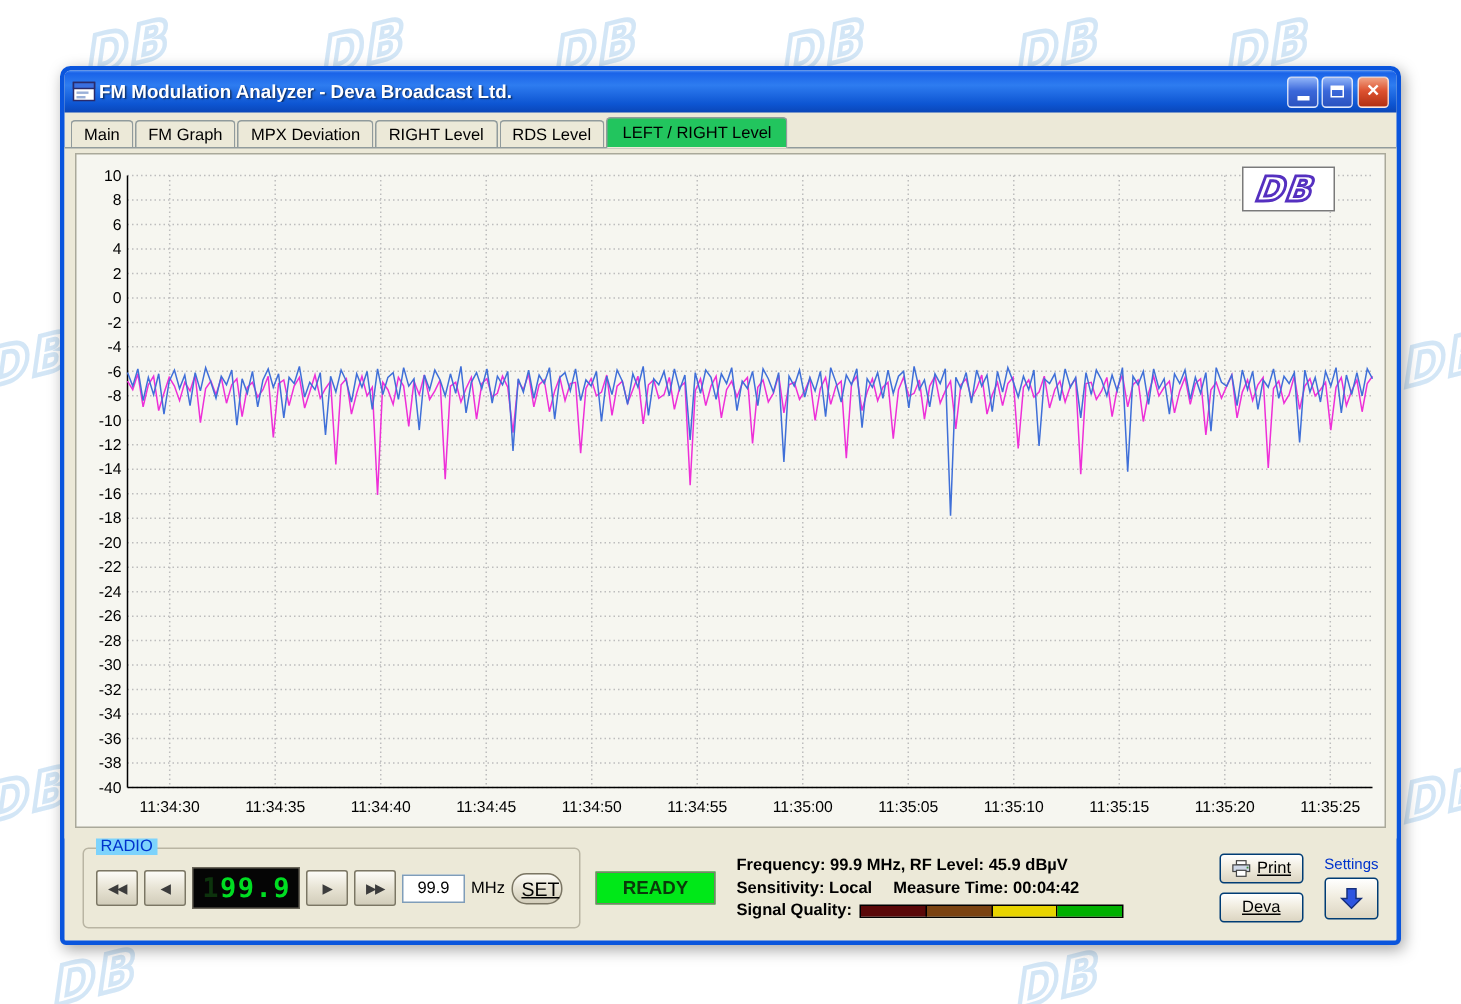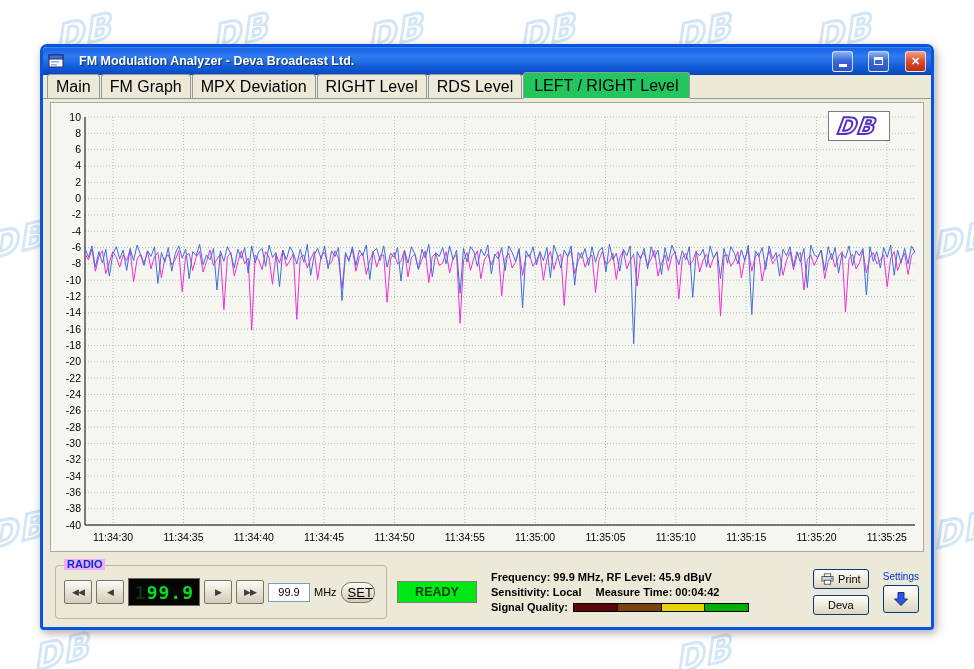--- a/index.html
+++ b/index.html
@@ -7,54 +7,54 @@
   *{box-sizing:border-box;}
 
   
   #decor{position:absolute;inset:0;pointer-events:none;}
   .wm{position:absolute;transform:rotate(-14deg);opacity:.9;}
 
   
   .window{position:absolute;left:40px;top:44px;width:894px;height:586px;
     border:3px solid #0a55dd;border-radius:7px 7px 4px 4px;background:#ece9d8;
     box-shadow:2px 3px 10px rgba(0,0,0,.35);}
-  .titlebar{height:28px;border-radius:4px 4px 0 0;display:flex;align-items:center;padding:0 5px;gap:15px;
+  .titlebar{height:28px;border-radius:4px 4px 0 0;display:flex;align-items:center;padding:0 5px;gap:2px;
     background:linear-gradient(180deg,#4a8cf5 0%,#1a63e8 6%,#2e7cf0 35%,#0d55d2 80%,#0a46b8 100%);}
   .title-text{color:#fff;font-weight:bold;font-size:12.5px;flex:1;
     text-shadow:1px 1px 1px rgba(0,0,0,.55);white-space:nowrap;overflow:hidden;}
   .tb-btn{width:21px;height:21px;border-radius:3px;border:1px solid rgba(255,255,255,.75);
     display:flex;align-items:center;justify-content:center;cursor:pointer;padding:0;
     background:linear-gradient(180deg,#8fb3f8,#3b68da 45%,#2a53c0);}
   .tb-btn.close{background:linear-gradient(180deg,#f0a183,#dd5230 45%,#b23013);margin-left:1px;}
   .glyph-min{display:block;width:8px;height:3px;background:#fff;margin-top:9px;}
   .glyph-max{display:block;width:9px;height:8px;border:1px solid #fff;border-top:3px solid #fff;}
   .glyph-close{color:#fff;font-size:11px;font-weight:bold;line-height:1;}
   .app-icon{width:16px;height:16px;display:block;}
 
   
   .tabstrip{display:flex;align-items:flex-end;padding:3px 4px 0;height:23px;position:relative;z-index:3;}
-  .tab{font-size:16px;color:#000;background:#ece9d8;border:1px solid #919b9c;border-bottom:none;
+  .tab{font-size:11px;color:#000;background:#ece9d8;border:1px solid #919b9c;border-bottom:none;
     border-radius:3px 3px 0 0;padding:3px 8px 2px;margin-right:1px;cursor:pointer;white-space:nowrap;}
   .tab.active{padding:4px 10px 3px;position:relative;margin-bottom:-1px;z-index:4;
     border-bottom:1px solid #ece9d8;background:#22c55e;}
   .tabpage{border-top:1px solid #919b9c;background:#ece9d8;height:461px;position:relative;z-index:1;}
 
   
   .chart-panel{position:relative;margin:3px 7px 0;height:450px;background:#f6f6f0;
     border:1px solid #aaa99a;}
   .chart-panel svg.plot{position:absolute;inset:0;width:100%;height:100%;}
   .db-logo{position:absolute;top:8px;right:33px;width:62px;height:30px;background:#fff;
     border:1px solid #7a7a7a;overflow:hidden;}
 
   
   .bottom{height:68px;display:flex;align-items:center;padding:2px 12px 4px;gap:0;}
   .groupbox{position:relative;width:332px;height:54px;border:1px solid #b9b5a3;border-radius:4px;
     display:flex;align-items:center;gap:4px;padding:0 8px;}
-  .groupbox .legend{position:absolute;top:-8px;left:8px;background:#f0abfc;padding:0 3px;
-    color:#0033cc;font-weight:bold;font-size:11px;}
+  .groupbox .legend{position:absolute;top:-8px;left:8px;background:#7dd3fc;padding:0 3px;
+    color:#0033cc;font-weight:normal;font-size:11px;}
   .nav-btn{width:28px;height:24px;border:1px solid #7b7664;border-radius:2px;cursor:pointer;
     background:linear-gradient(180deg,#fdfcf8,#e7e3d4 50%,#d2cdba);
     color:#3c3c3c;font-size:9px;letter-spacing:-1px;display:flex;align-items:center;justify-content:center;padding:0;}
   .led{width:72px;height:28px;background:#050505;border:1px solid #6a665a;
     display:flex;align-items:center;justify-content:flex-end;padding:0 5px;
     font-family:"DejaVu Sans Mono", monospace;font-weight:bold;font-size:18px;letter-spacing:1px;}
   .led .lit{color:#00dd22;}
   .led .ghost{color:#0d330d;}
   .freq-input{width:42px;height:19px;border:1px solid #7f9db9;font-size:11px;text-align:center;
     font-family:"Liberation Sans", sans-serif;padding:0 2px;}
@@ -68,21 +68,21 @@
     font-size:11px;font-weight:bold;color:#000;}
   .statusrow2{display:flex;gap:14px;}
   .sq-row{display:flex;align-items:center;gap:5px;}
   .sq-bar{display:flex;width:176px;height:9px;border:1px solid #000;}
   .sq-seg{flex:1;border-right:1px solid #000;}
   .sq-seg:last-child{border-right:none;}
   .right-cluster{margin-left:auto;display:flex;align-items:center;gap:14px;}
   .pc-col{display:flex;flex-direction:column;gap:6px;}
   .xp-btn{width:56px;height:20px;border:1px solid #003c74;border-radius:3px;font-size:11px;cursor:pointer;
     display:flex;align-items:center;justify-content:center;gap:4px;color:#000;
-    background:linear-gradient(180deg,#fff,#f1ede0 45%,#dcd5c2);font-family:"Liberation Sans",sans-serif;}
+    background:linear-gradient(180deg,#fff,#f1ede0 45%,#dcd5c2);font-family:"Liberation Sans",sans-serif;text-decoration:underline;}
   .settings-col{display:flex;flex-direction:column;align-items:center;gap:3px;}
   .settings-label{color:#0033cc;font-weight:normal;font-size:10px;}
   .btn-arrow{width:36px;height:28px;border:1px solid #003c74;border-radius:3px;cursor:pointer;
     display:flex;align-items:center;justify-content:center;
     background:linear-gradient(180deg,#fff,#f1ede0 45%,#dcd5c2);}
 </style>
 </head>
 <body>
 
 <div id="decor">

